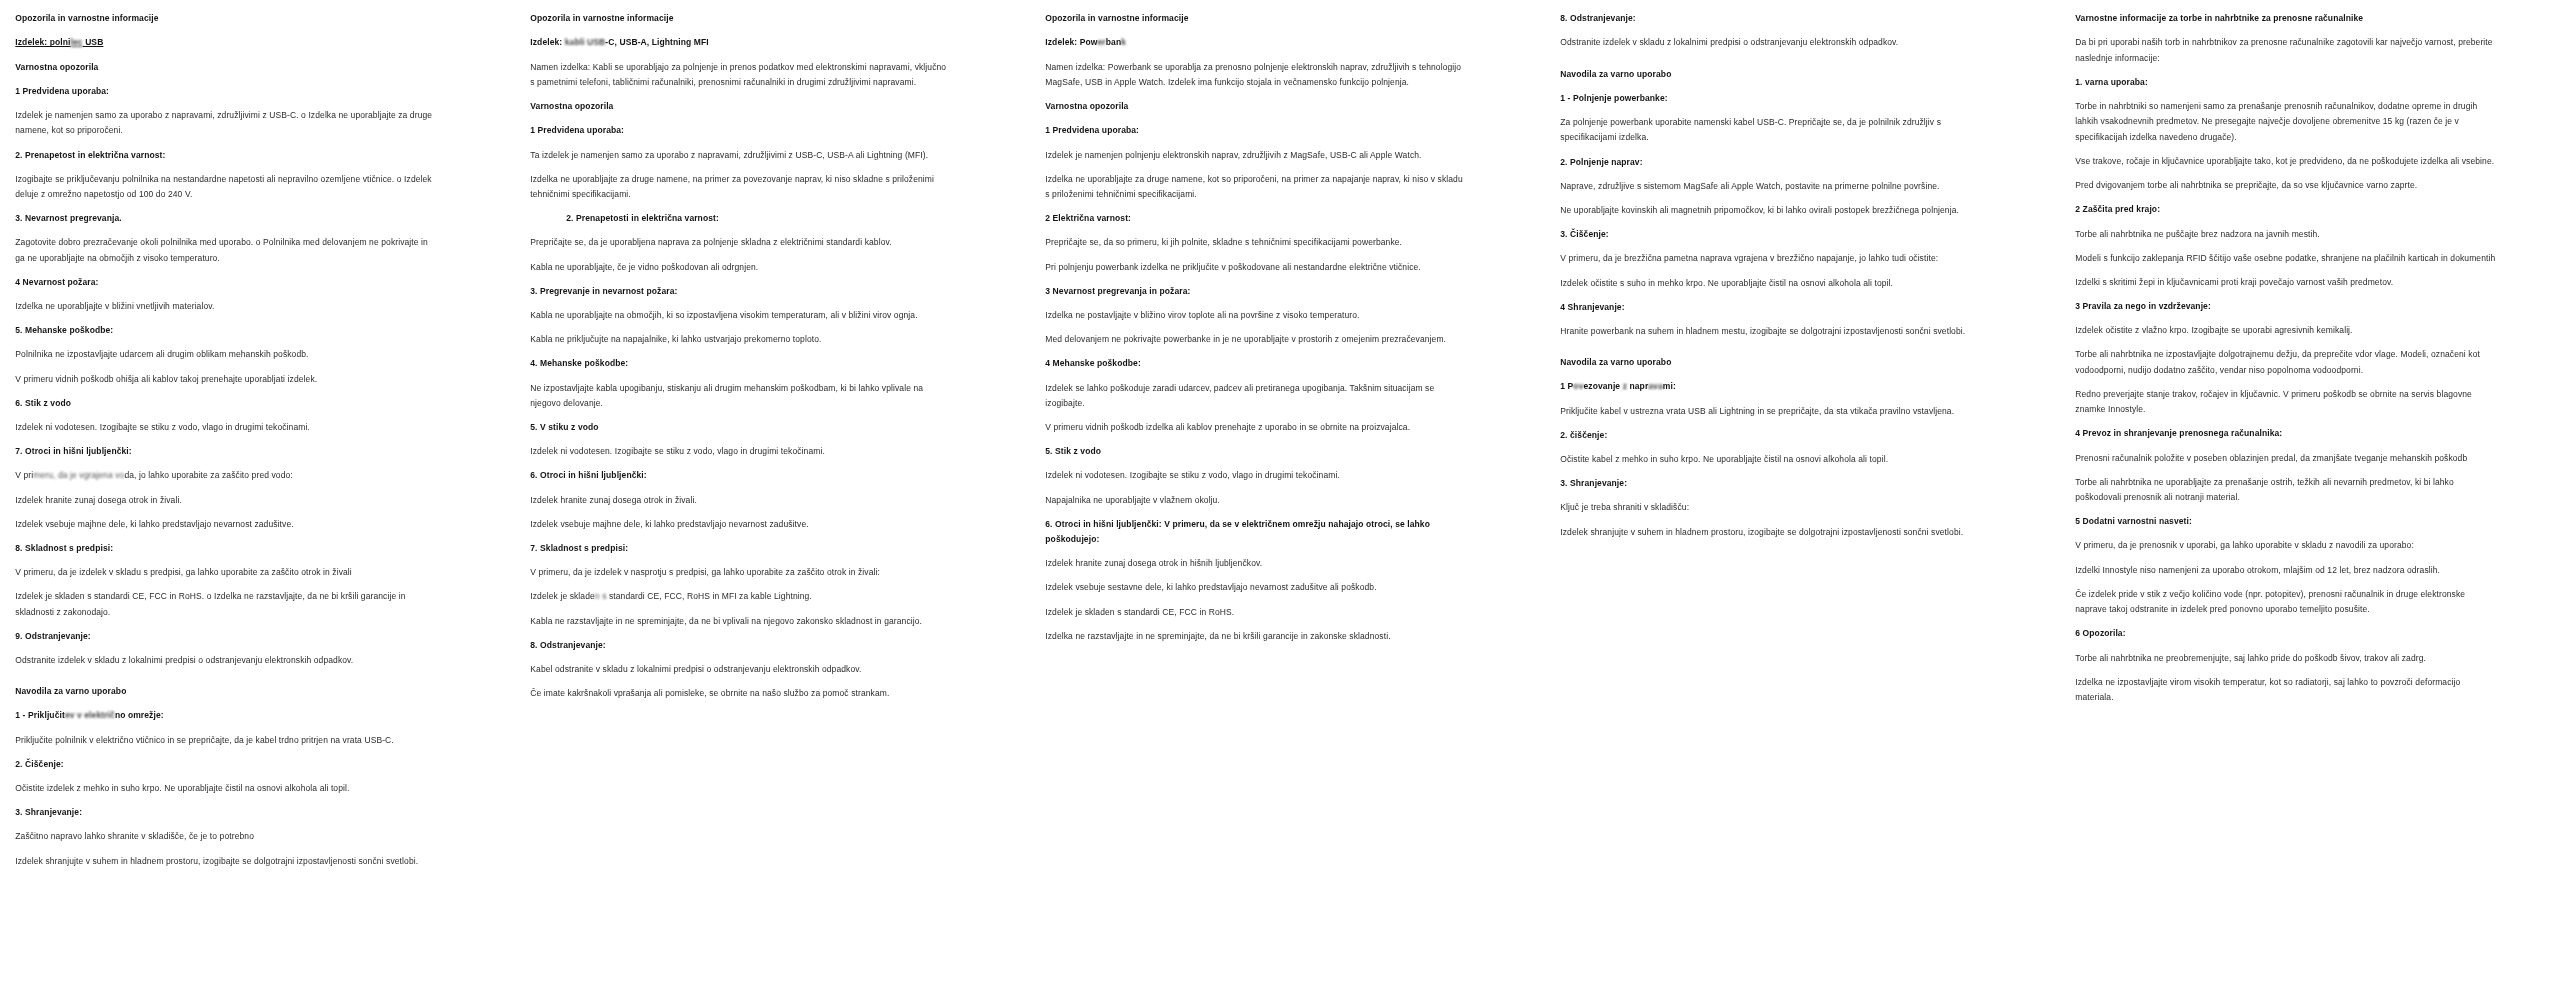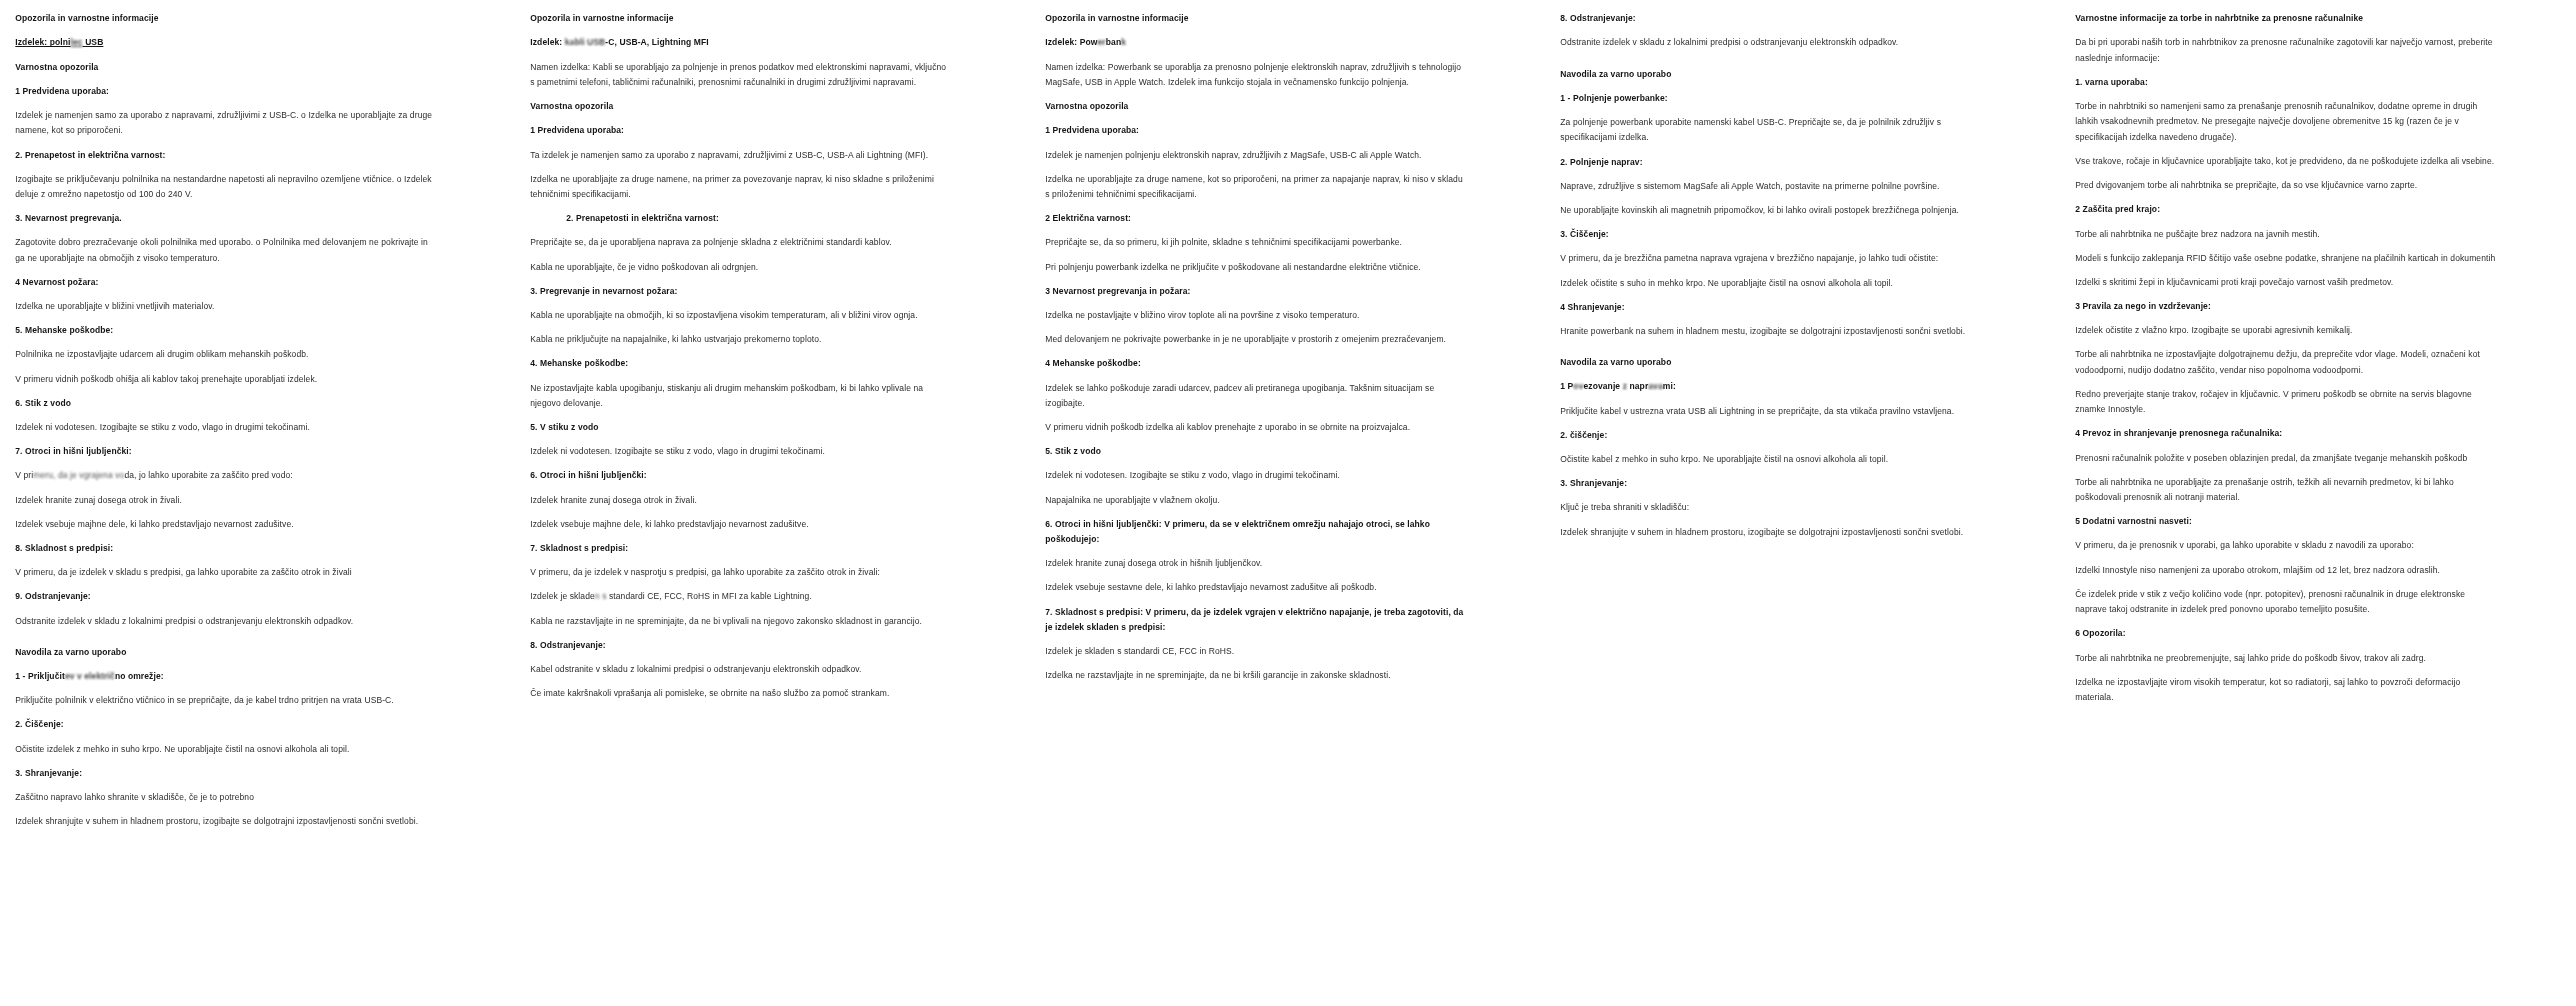--- a/index.html
+++ b/index.html
@@ -67,20 +67,21 @@
       <div class="block p">Polnilnika ne izpostavljajte udarcem ali drugim oblikam mehanskih poškodb.</div>
       <div class="block p">V primeru vidnih poškodb ohišja ali kablov takoj prenehajte uporabljati izdelek.</div>
       <div class="block h2" style="color: rgb(20, 20, 22);">6. Stik z vodo</div>
       <div class="block p">Izdelek ni vodotesen. Izogibajte se stiku z vodo, vlago in drugimi tekočinami.</div>
       <div class="block h2" style="color: rgb(20, 20, 22);">7. Otroci in hišni ljubljenčki:</div>
       <div class="block p"><span>V pri</span><span class="smudge">meru, da je vgrajena vo</span><span>da, jo lahko uporabite za zaščito pred vodo:</span></div>
       <div class="block p">Izdelek hranite zunaj dosega otrok in živali.</div>
       <div class="block p">Izdelek vsebuje majhne dele, ki lahko predstavljajo nevarnost zadušitve.</div>
       <div class="block h2" style="color: rgb(20, 20, 22);">8. Skladnost s predpisi:</div>
       <div class="block p">V primeru, da je izdelek v skladu s predpisi, ga lahko uporabite za zaščito otrok in živali</div>
+      <div class="block p">Izdelek je skladen s standardi CE, FCC in RoHS. o Izdelka ne razstavljajte, da ne bi kršili garancije in skladnosti z zakonodajo.</div>
       <div class="block h2" style="color: rgb(20, 20, 22);">9. Odstranjevanje:</div>
       <div class="block p">Odstranite izdelek v skladu z lokalnimi predpisi o odstranjevanju elektronskih odpadkov.</div>
       <div class="block h2 gap" style="color: rgb(20, 20, 22);">Navodila za varno uporabo</div>
       <div class="block h2" style="color: rgb(20, 20, 22);"><span>1 - Priključit</span><span class="smudge">ev v električ</span><span>no omrežje:</span></div>
       <div class="block p">Priključite polnilnik v električno vtičnico in se prepričajte, da je kabel trdno pritrjen na vrata USB-C.</div>
       <div class="block h2" style="color: rgb(20, 20, 22);">2. Čiščenje:</div>
       <div class="block p">Očistite izdelek z mehko in suho krpo. Ne uporabljajte čistil na osnovi alkohola ali topil.</div>
       <div class="block h2" style="color: rgb(20, 20, 22);">3. Shranjevanje:</div>
       <div class="block p">Zaščitno napravo lahko shranite v skladišče, če je to potrebno</div>
       <div class="block p">Izdelek shranjujte v suhem in hladnem prostoru, izogibajte se dolgotrajni izpostavljenosti sončni svetlobi.</div>
@@ -130,21 +131,20 @@
       <div class="block p">Med delovanjem ne pokrivajte powerbanke in je ne uporabljajte v prostorih z omejenim prezračevanjem.</div>
       <div class="block h2" style="color: rgb(20, 20, 22);">4 Mehanske poškodbe:</div>
       <div class="block p">Izdelek se lahko poškoduje zaradi udarcev, padcev ali pretiranega upogibanja. Takšnim situacijam se izogibajte.</div>
       <div class="block p">V primeru vidnih poškodb izdelka ali kablov prenehajte z uporabo in se obrnite na proizvajalca.</div>
       <div class="block h2" style="color: rgb(20, 20, 22);">5. Stik z vodo</div>
       <div class="block p">Izdelek ni vodotesen. Izogibajte se stiku z vodo, vlago in drugimi tekočinami.</div>
       <div class="block p">Napajalnika ne uporabljajte v vlažnem okolju.</div>
       <div class="block h2" style="color: rgb(20, 20, 22);">6. Otroci in hišni ljubljenčki: V primeru, da se v električnem omrežju nahajajo otroci, se lahko poškodujejo:</div>
       <div class="block p">Izdelek hranite zunaj dosega otrok in hišnih ljubljenčkov.</div>
       <div class="block p">Izdelek vsebuje sestavne dele, ki lahko predstavljajo nevarnost zadušitve ali poškodb.</div>
-      <div class="block h2" style="color: rgb(20, 20, 22);">7. Skladnost s predpisi: V primeru, da je izdelek vgrajen v električno napajanje, je treba zagotoviti, da je izdelek skladen s predpisi:</div>
       <div class="block p">Izdelek je skladen s standardi CE, FCC in RoHS.</div>
       <div class="block p">Izdelka ne razstavljajte in ne spreminjajte, da ne bi kršili garancije in zakonske skladnosti.</div>
     </div>
     <div class="column">
       <div class="block h2" style="color: rgb(20, 20, 22);">8. Odstranjevanje:</div>
       <div class="block p">Odstranite izdelek v skladu z lokalnimi predpisi o odstranjevanju elektronskih odpadkov.</div>
       <div class="block h2 gap" style="color: rgb(20, 20, 22);">Navodila za varno uporabo</div>
       <div class="block h2" style="color: rgb(20, 20, 22);">1 - Polnjenje powerbanke:</div>
       <div class="block p">Za polnjenje powerbank uporabite namenski kabel USB-C. Prepričajte se, da je polnilnik združljiv s specifikacijami izdelka.</div>
       <div class="block h2" style="color: rgb(20, 20, 22);">2. Polnjenje naprav:</div>

